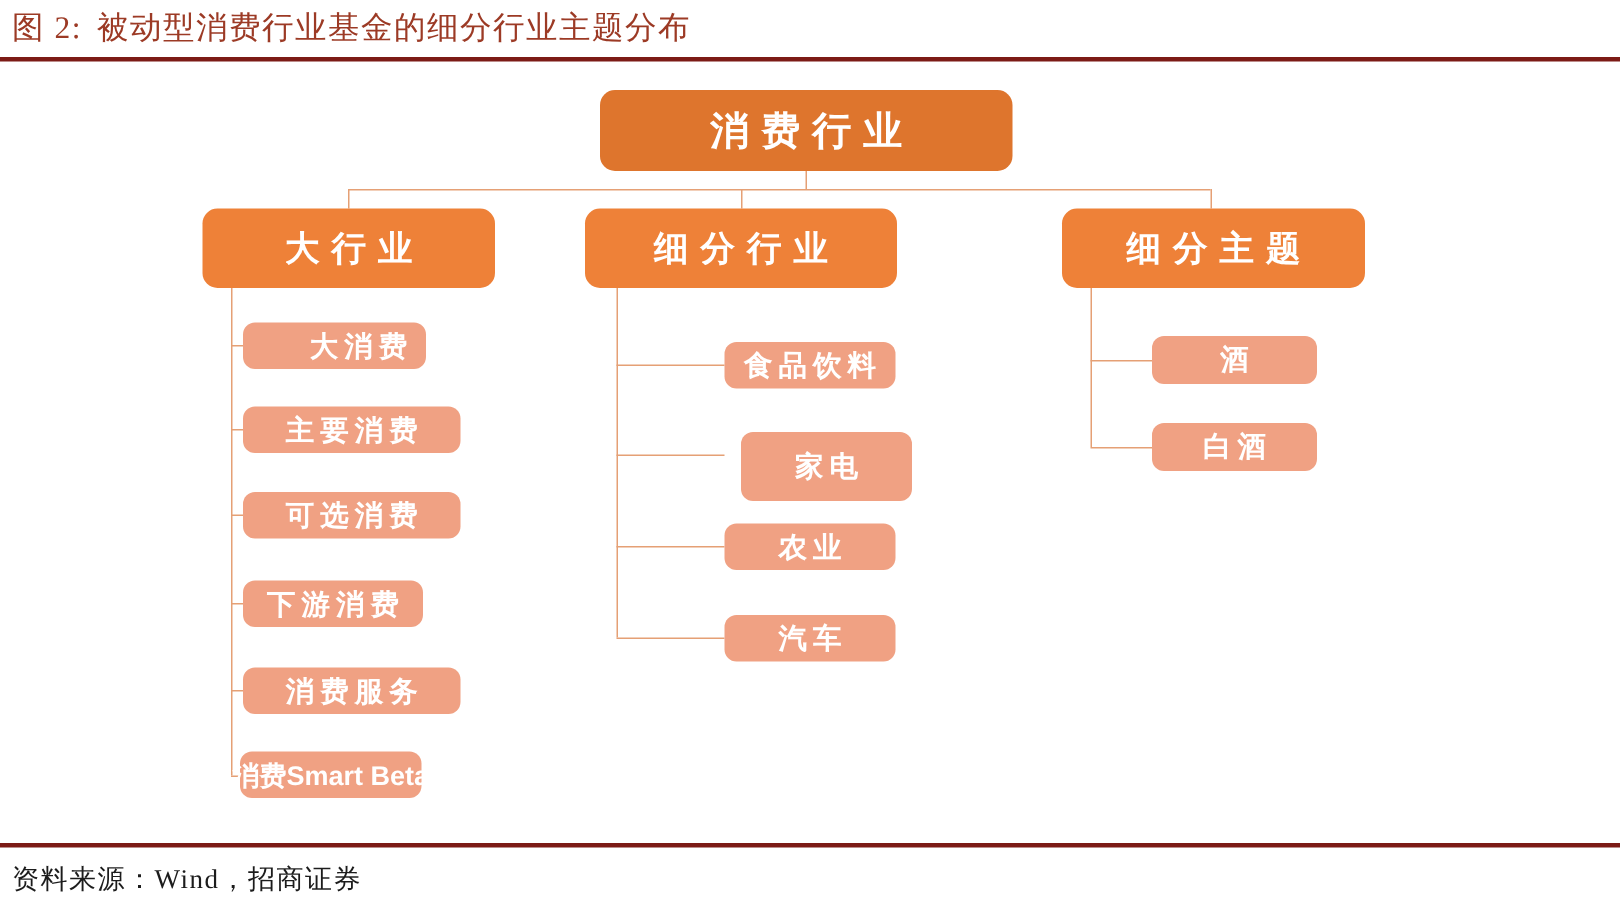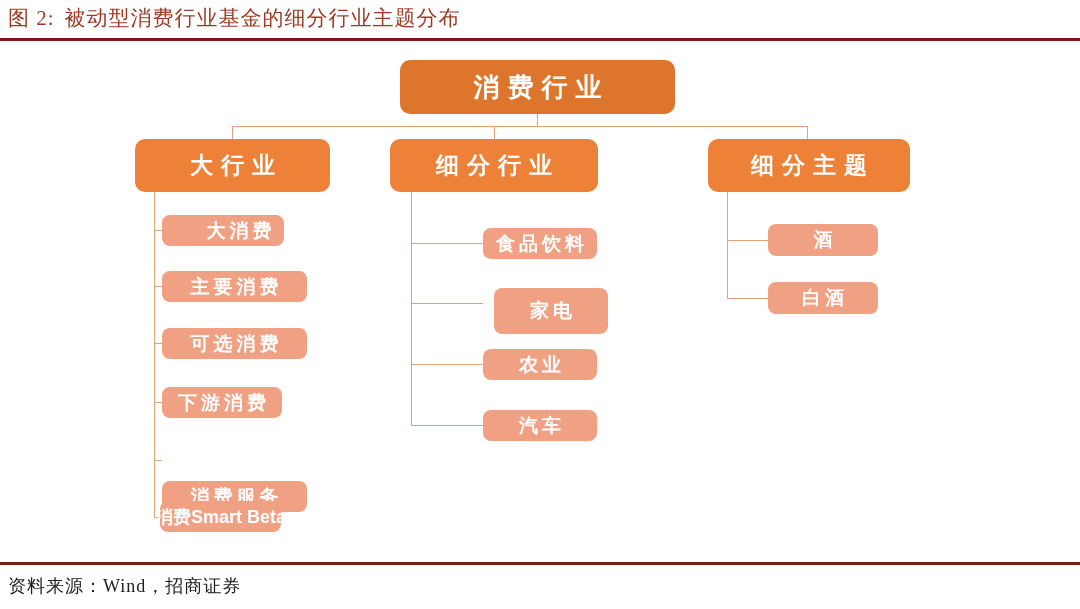--- a/index.html
+++ b/index.html
@@ -106,21 +106,21 @@
   <div class="cn" style="left:154px; top:286px; width:8px; height:1px;"></div>
   <div class="cn" style="left:154px; top:343px; width:8px; height:1px;"></div>
   <div class="cn" style="left:154px; top:402px; width:8px; height:1px;"></div>
   <div class="cn" style="left:154px; top:460px; width:8px; height:1px;"></div>
   <div class="cn" style="left:154px; top:517px; width:8px; height:1px;"></div>
 
   <div class="box child" style="left:162px; top:215px; width:122px; height:31px;padding-left:32px;">大消费</div>
   <div class="box child" style="left:162px; top:271px; width:145px; height:31px;">主要消费</div>
   <div class="box child" style="left:162px; top:328px; width:145px; height:31px;">可选消费</div>
   <div class="box child" style="left:162px; top:387px; width:120px; height:31px;">下游消费</div>
-  <div class="box child" style="left:162px; top:445px; width:145px; height:31px;margin-top:36px;">消费服务</div>
+  <div class="box child" style="left:162px; top:445px; width:145px; height:31px;">消费服务</div>
   <div class="box child tight" style="left:160px; top:501px; width:121px; height:31px;">消费Smart Beta</div>
 
   <div class="cn" style="left:411px; top:192px; width:1px; height:233px;"></div>
   <div class="cn" style="left:411px; top:243px; width:72px; height:1px;"></div>
   <div class="cn" style="left:411px; top:303px; width:72px; height:1px;"></div>
   <div class="cn" style="left:411px; top:364px; width:72px; height:1px;"></div>
   <div class="cn" style="left:411px; top:425px; width:72px; height:1px;"></div>
 
   <div class="box child" style="left:483px; top:228px; width:114px; height:31px;">食品饮料</div>
   <div class="box child" style="left:494px; top:288px; width:114px; height:46px;">家电</div>

